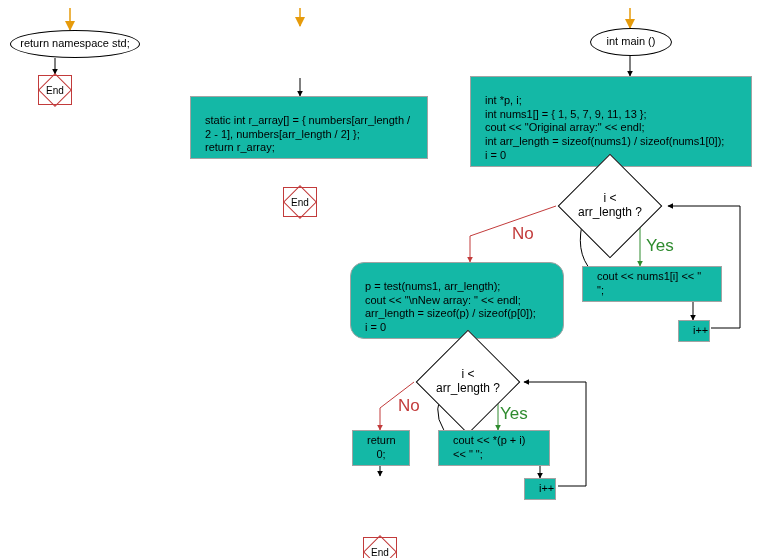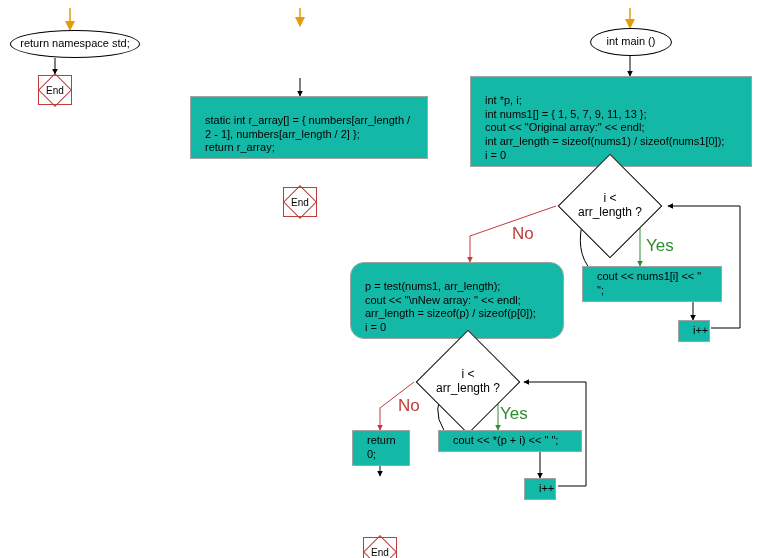--- a/index.html
+++ b/index.html
@@ -214,29 +214,29 @@
 i = 0</span>
   </div>
 
   <div class="decision" style="left:431px; top:345px; width:74px; height:74px;">
     <div class="shape"></div>
     <div class="label">i &lt; arr_length ?</div>
   </div>
   <div class="edge-label yes" style="left:500px; top:404px;">Yes</div>
   <div class="edge-label no" style="left:398px; top:396px;">No</div>
 
-  <div class="node rect" style="left:438px; top:430px; width:144px;">
+  <div class="node rect" style="left:438px; top:430px; width:112px;">
     <span>cout &lt;&lt; *(p + i) &lt;&lt; " ";</span>
   </div>
 
   <div class="node rect" style="left:524px; top:478px; width:32px; text-align:center;">
     <span>i++</span>
   </div>
 
-  <div class="node rect" style="left:352px; top:430px; width:58px; text-align:left;">
+  <div class="node rect" style="left:352px; top:430px; width:58px; text-align:center;">
     <span>return 0;</span>
   </div>
 
   <div class="node end-sym" style="left:363px; top:477px;">
     <div class="diamond"></div>
     <span>End</span>
   </div>
 
 </div>
 

